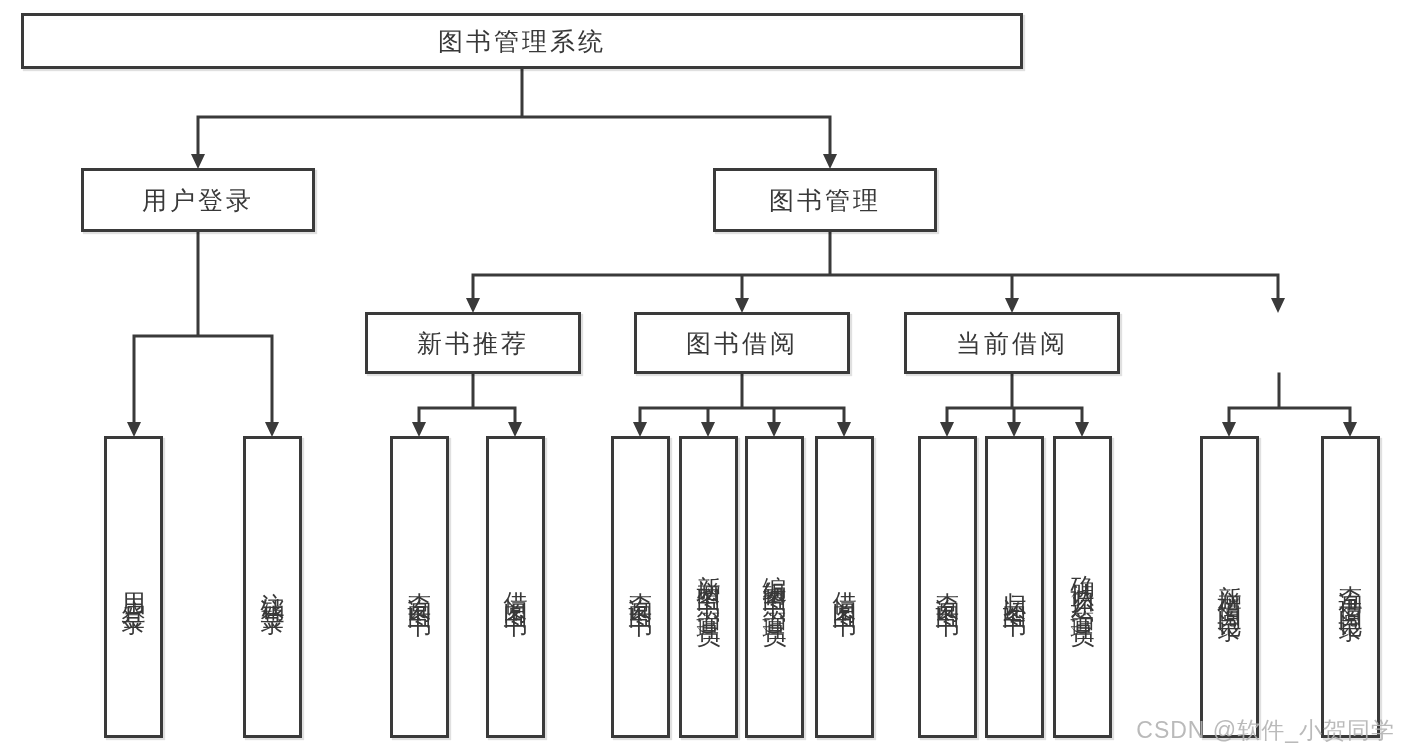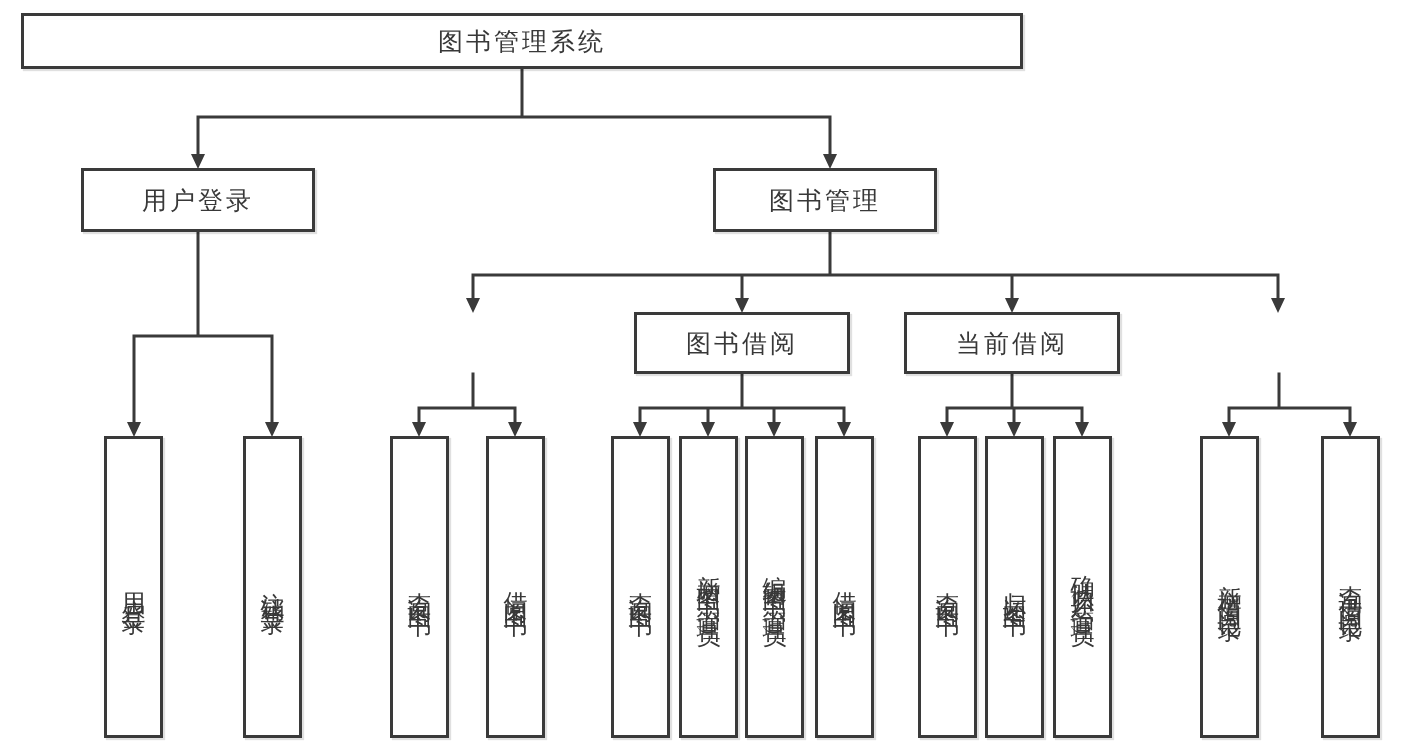--- a/index.html
+++ b/index.html
@@ -84,20 +84,23 @@
     <span>图书管理系统</span>
   </div>
 
   <div class="node h-node" style="left:81px; top:168px; width:234px; height:64px;">
     <span>用户登录</span>
   </div>
   <div class="node h-node" style="left:713px; top:168px; width:224px; height:64px;">
     <span>图书管理</span>
   </div>
 
+  <div class="node h-node" style="left:365px; top:312px; width:216px; height:62px;">
+    <span>新书推荐</span>
+  </div>
   <div class="node h-node" style="left:904px; top:312px; width:216px; height:62px;">
     <span>当前借阅</span>
   </div>
   <div class="node h-node" style="left:634px; top:312px; width:216px; height:62px;">
     <span>图书借阅</span>
   </div>
 
   <div class="node v-node" style="left:104px; top:436px; width:59px; height:302px;">
     <span>用户登录</span>
   </div>
@@ -135,14 +138,15 @@
     <span>确认归还（管理员）</span>
   </div>
 
   <div class="node v-node" style="left:1200px; top:436px; width:59px; height:302px;">
     <span>新增借阅记录</span>
   </div>
   <div class="node v-node" style="left:1321px; top:436px; width:59px; height:302px;">
     <span>查询借阅记录</span>
   </div>
 
+  <div class="watermark">CSDN @软件_小贺同学</div>
 
 </div>
 
 </body></html>

